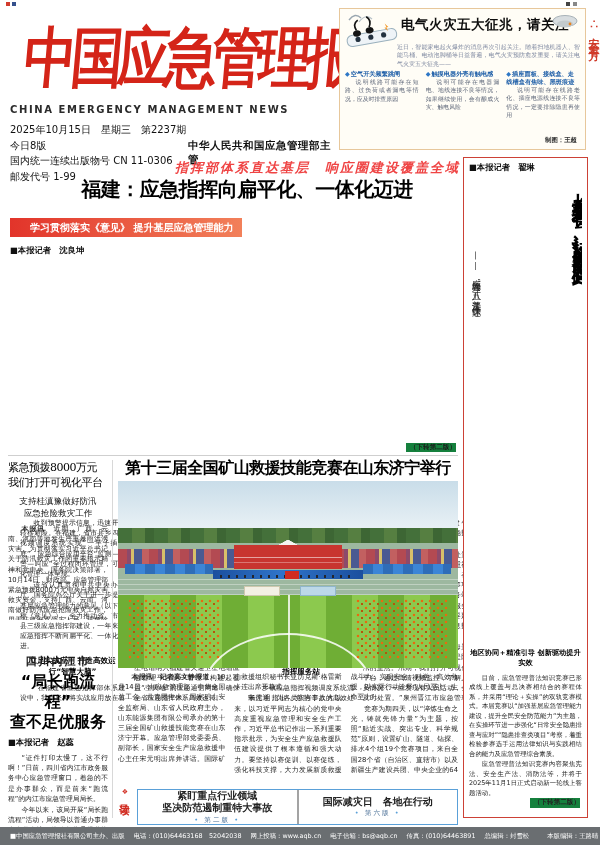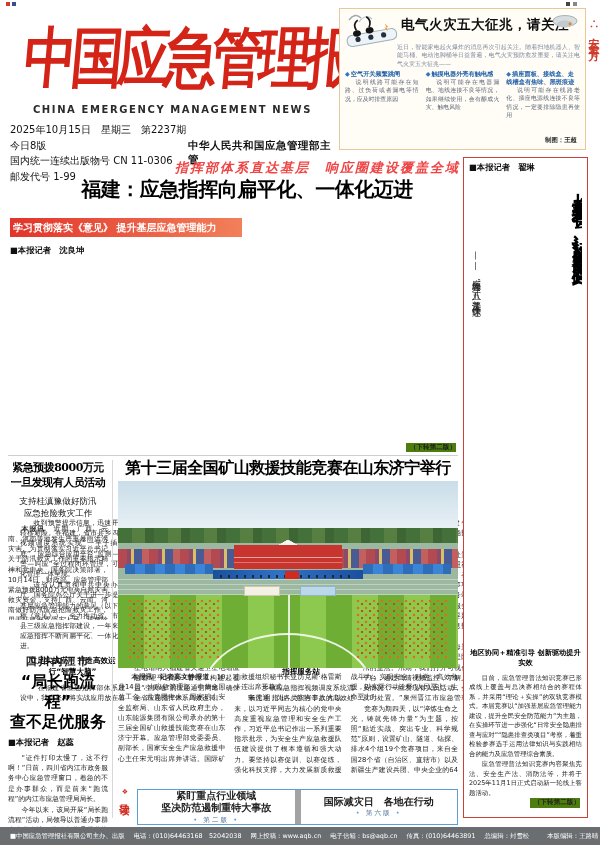--- a/index.html
+++ b/index.html
@@ -5,21 +5,21 @@
   html,body{margin:0;padding:0;background:#e8e8e8;}
   .sheet{position:relative;width:600px;height:845px;margin:0 auto;background:#fff;
     font-family:"DejaVu Sans",sans-serif;color:#1b1b1b;overflow:hidden;}
   
   .mark{position:absolute;width:4px;height:4px;}
   
   .masthead{position:absolute;left:10px;top:8px;width:325px;height:140px;}
   .mh-title{position:absolute;left:18px;top:8px;width:300px;font-family:"DejaVu Serif",serif;
     font-weight:bold;color:#d42418;font-size:52px;letter-spacing:-5px;white-space:nowrap;
     transform:skewX(-5deg) scaleY(1.25);transform-origin:left top;line-height:1.25;}
-  .mh-en{position:absolute;left:0;top:96px;width:325px;text-align:center;font-size:10px;
+  .mh-en{position:absolute;left:0;top:96px;width:325px;text-align:left;font-size:10px;
     font-weight:bold;letter-spacing:1.6px;color:#2b2b2b;}
   .mh-meta{position:absolute;left:0;top:114px;width:325px;display:flex;align-items:center;}
   .mh-dates{width:178px;font-size:10px;line-height:1.55;color:#111;}
   .mh-sup{flex:1;font-size:10.5px;font-weight:bold;color:#111;letter-spacing:.5px;}
   
   .ig{position:absolute;left:339px;top:8px;width:247px;height:142px;border:1px solid #e7c79b;
     background:#fffdf6;box-sizing:border-box;padding:3px 5px;}
   .ig-head{position:relative;height:28px;}
   .ig-title{position:absolute;left:56px;top:4px;font-size:13.5px;font-weight:bold;color:#0e0e0e;letter-spacing:.5px;}
   .ig-art{position:absolute;left:-2px;top:-2px;}
@@ -35,35 +35,35 @@
   .side-banner{position:absolute;left:588px;top:14px;height:140px;width:12px;
     writing-mode:vertical-rl;text-orientation:upright;font-size:11px;font-weight:bold;
     color:#d03a2a;font-family:"DejaVu Serif",serif;letter-spacing:4px;}
   
   .lead-kicker{position:absolute;left:5px;top:159px;width:455px;text-align:right;
     font-family:"DejaVu Serif",serif;font-style:italic;font-weight:bold;font-size:13px;letter-spacing:2px;color:#ef4444;}
   .lead-headline{position:absolute;left:18px;top:176px;width:458px;text-align:center;
     font-size:20px;font-weight:900;letter-spacing:-.5px;color:#000;white-space:nowrap;}
   .lead-badge{position:absolute;left:10px;top:218px;width:232px;height:19px;line-height:19px;
     background:linear-gradient(90deg,#e2342a,#f2805a);color:#fff;font-size:10px;font-weight:bold;
-    padding-left:3px;box-sizing:border-box;white-space:nowrap;}
+    padding-left:20px;box-sizing:border-box;white-space:nowrap;}
   .byline{font-size:8.3px;font-weight:bold;color:#111;}
   .lead-byline{position:absolute;left:10px;top:245px;}
   .lead-flow{position:absolute;left:10px;top:259px;width:448px;height:193px;overflow:hidden;
     column-count:4;column-gap:9px;font-size:6.8px;line-height:1.5;text-align:justify;color:#222;}
   .p{margin:0 0 1px 0;text-indent:2em;}
   .flow-sub{font-size:7.6px;font-weight:bold;text-align:center;margin:5px 2px;line-height:1.4;color:#000;}
   .lead-flow-wrap{position:absolute;left:10px;top:259px;width:448px;height:193px;}
-  .jump{position:absolute;right:2px;bottom:0;background:#4d7c0f;font-size:6.6px;font-weight:bold;padding-left:4px;}
+  .jump{position:absolute;right:2px;bottom:0;background:#15803d;font-size:6.6px;font-weight:bold;padding-left:4px;}
   .hline{position:absolute;left:8px;top:455px;width:450px;height:1px;background:#cfcfcf;}
   .vline{position:absolute;left:112px;top:460px;height:358px;width:1px;background:#d8d8d8;}
   
   .fund{position:absolute;left:8px;top:461px;width:100px;}
-  .fund-h{font-family:"DejaVu Serif",serif;font-weight:bold;font-size:11px;line-height:1.35;
-    text-align:center;color:#000;letter-spacing:-.5px;}
+  .fund-h{font-family:"DejaVu Serif",serif;font-weight:normal;font-size:11px;line-height:1.35;
+    color:#000;letter-spacing:-.5px;}
   .fund-deck{margin-top:4px;font-family:"DejaVu Serif",serif;font-size:8.6px;line-height:1.4;
     text-align:center;color:#111;}
   .smallbody{margin-top:5px;font-size:6.8px;line-height:1.5;text-align:justify;color:#222;overflow:hidden;}
   .fund .smallbody{height:96px;}
   .mini-rule{position:absolute;left:24px;top:632px;width:68px;height:1px;background:#bbb;}
   .nj{position:absolute;left:8px;top:638px;width:100px;}
   .nj-kicker{font-family:"DejaVu Serif",serif;font-weight:bold;font-size:11px;text-align:center;letter-spacing:2px;margin-top:16px;}
   .nj-h{margin-top:3px;font-size:16px;font-weight:900;text-align:center;line-height:1.25;color:#000;}
   .nj-byline{margin-top:5px;}
   .nj .smallbody{height:96px;}
@@ -96,21 +96,21 @@
   .mine-flow{position:absolute;left:118px;top:672px;width:340px;height:112px;overflow:hidden;
     column-count:3;column-gap:9px;font-size:6.8px;line-height:1.5;text-align:justify;color:#222;}
   .leadin{font-weight:bold;}
   
   .digest{position:absolute;left:118px;top:789px;width:340px;height:36px;display:flex;align-items:stretch;}
   .dg-label{width:14px;margin-right:5px;display:flex;flex-direction:column;align-items:center;color:#d12b20;font-weight:bold;}
   .dg-orn{font-size:7px;line-height:1;}
   .dg-ch{font-size:10.5px;font-family:"DejaVu Serif",serif;line-height:1.15;}
   .dg-box{flex:1;border:1px solid #5aa0d8;display:flex;}
   .dg-cell{flex:1;display:flex;flex-direction:column;justify-content:center;align-items:center;padding:2px 4px;}
-  .dg-cell + .dg-cell{border-left:6px solid #a3a3a3;}
+  .dg-cell + .dg-cell{border-left:2px solid #a3a3a3;}
   .dg-t{font-size:10px;font-weight:bold;color:#222;line-height:1.25;text-align:center;}
   .dg-p{margin-top:1px;font-size:6.6px;color:#4a6f96;letter-spacing:2px;}
   .dg-p::before,.dg-p::after{content:" • ";color:#5aa0d8;}
   
   .rulebox{position:absolute;left:463px;top:157px;width:125px;height:661px;border:1.5px solid #cc4136;
     box-sizing:border-box;padding:4px 5px;background:#fff;}
   .rb-top{display:flex;margin-top:3px;height:468px;overflow:hidden;}
   .rb-text{width:70px;font-size:6.4px;line-height:1.48;text-align:justify;color:#222;overflow:hidden;}
   .rb-vhead{flex:1;writing-mode:vertical-rl;display:flex;}
   .vh-main{font-family:"DejaVu Serif",serif;font-weight:900;font-size:21px;letter-spacing:3px;color:#000;line-height:1.05;}
@@ -223,21 +223,21 @@
     </div>
     <div class="jump">（下转第二版）</div>
   </div>
 
   <div class="hline"></div>
   <div class="vline"></div>
 
   <section class="fund">
     <div class="fund-h">
       <div>紧急预拨8000万元</div>
-      <div>一旦发现有人员活动</div>
+      <div>我们打开可视化平台</div>
     </div>
     <div class="fund-deck">
       <div>支持桂滇豫做好防汛</div>
       <div>应急抢险救灾工作</div>
     </div>
     <div class="smallbody">
       <p class="p" style="text-indent:2em"><b class="leadin">本报讯</b><span>　近期，广西、云南、河南等地发生严重暴雨洪涝灾害。为贯彻落实习近平总书记关于防汛救灾工作的重要指示精神和党中央、国务院决策部署，10月14日，财政部、应急管理部紧急预拨8000万元中央自然灾害救灾资金，支持广西、云南、河南做好防汛应急抢险救灾工作，用于转移安置受灾人员、排危除险等应急处置、开展受灾群众紧急救助等，最大程度减轻灾害影响，切实保障人民群众生命财产安全。</span></p>
 
     </div>
   </section>

